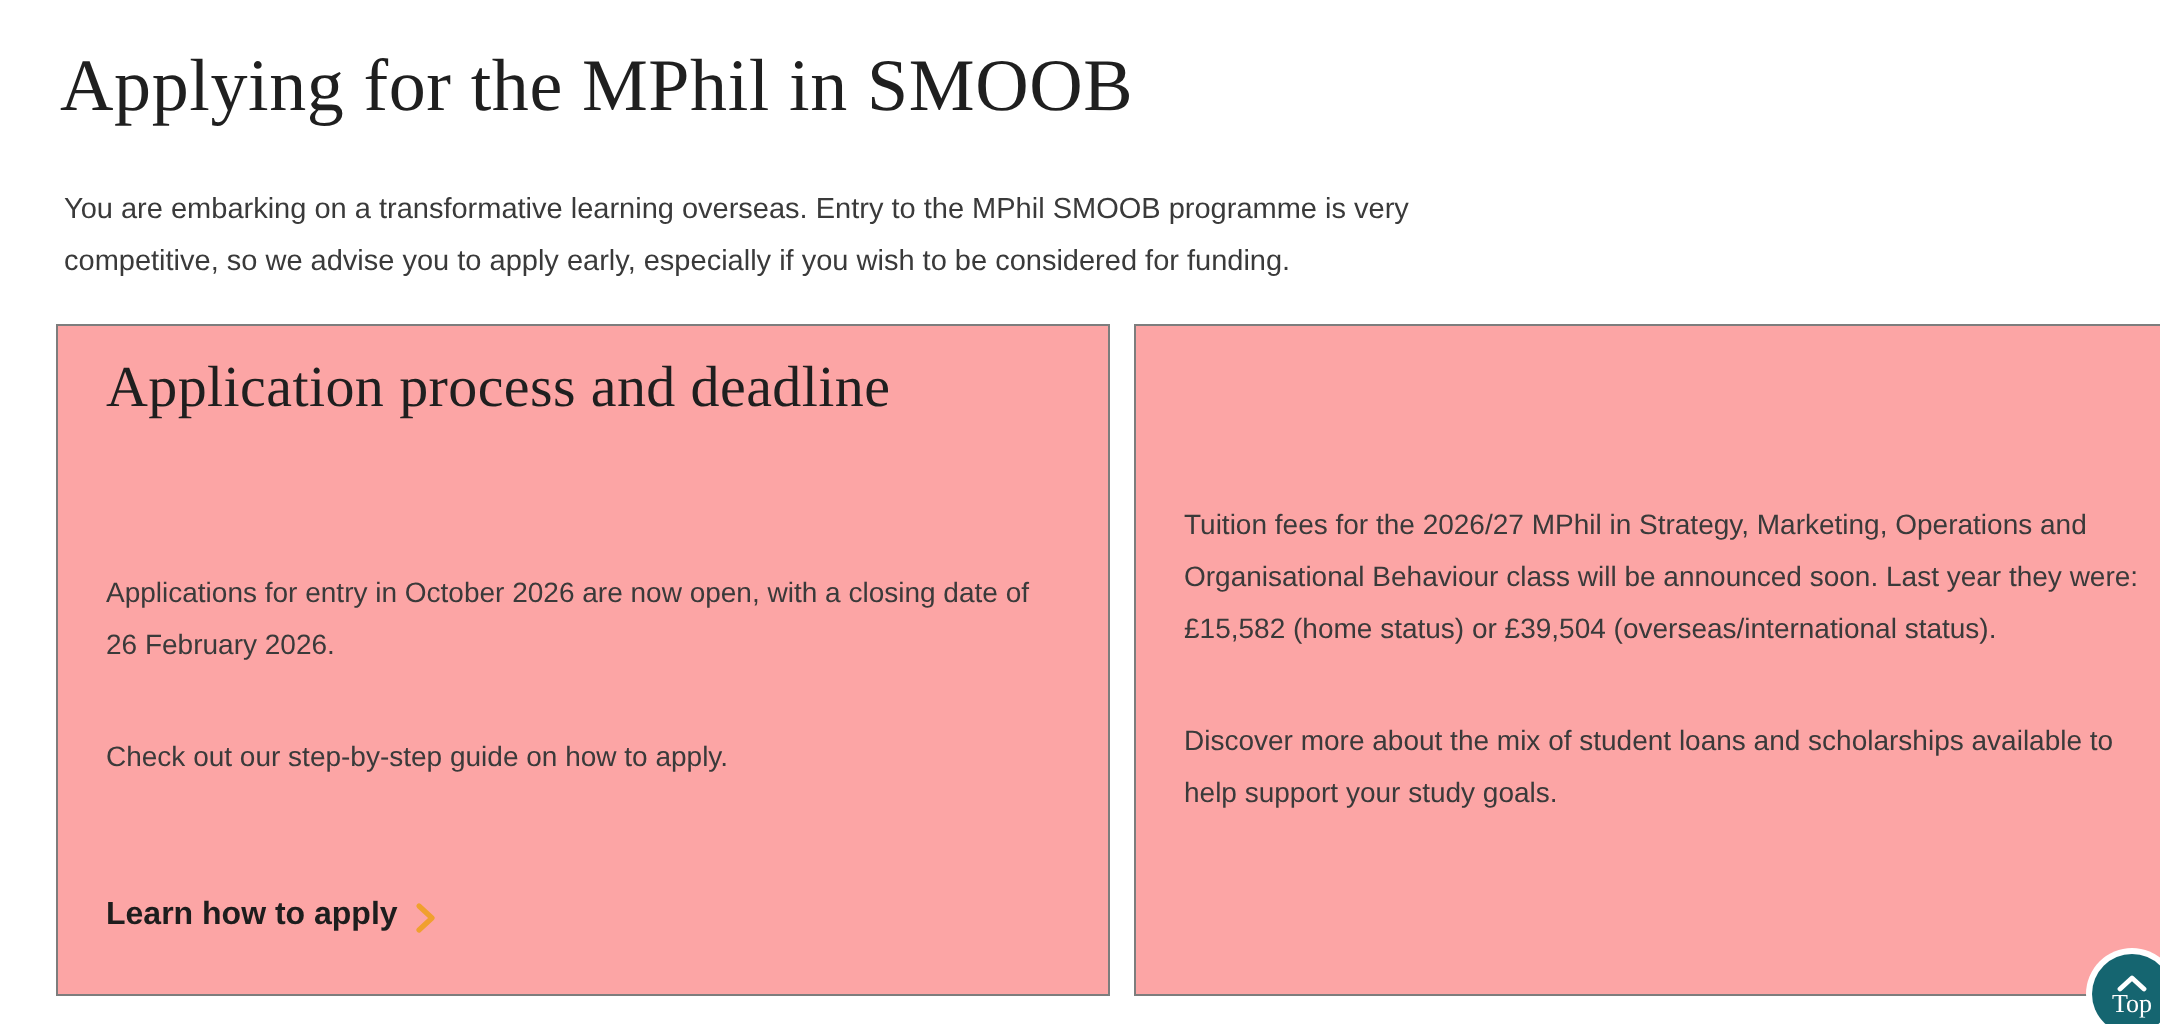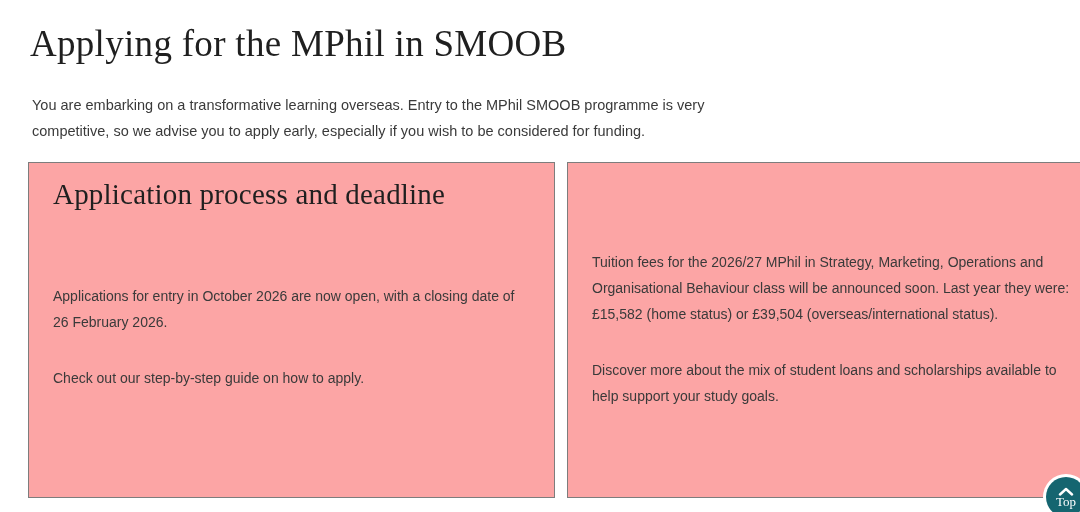--- a/index.html
+++ b/index.html
@@ -125,20 +125,28 @@
   <h1 class="page-title">Applying for the MPhil in SMOOB</h1>
 
   <p class="intro">You are embarking on a transformative learning overseas. Entry to the MPhil SMOOB programme is very competitive, so we advise you to apply early, especially if you wish to be considered for funding.</p>
 
   <div class="cards">
 
     <section class="card card-left">
       <h2>Application process and deadline</h2>
       <p class="first">Applications for entry in October 2026 are now open, with a closing date of 26 February 2026.</p>
       <p class="second">Check out our step-by-step guide on how to apply.</p>
+      <a class="card-link">
+        <span>Learn how to apply</span>
+        <span class="chev">
+          <svg width="11" height="16" viewBox="0 0 11 16">
+              <path d="M2.5 2 L9 8 L2.5 14" stroke="currentColor" stroke-width="2.6" fill="none" stroke-linecap="round" stroke-linejoin="round"></path>
+            </svg>
+        </span>
+      </a>
     </section>
 
     <section class="card card-right">
       <p class="first">Tuition fees for the 2026/27 MPhil in Strategy, Marketing, Operations and Organisational Behaviour class will be announced soon. Last year they were: £15,582 (home status) or £39,504 (overseas/international status).</p>
       <p class="second">Discover more about the mix of student loans and scholarships available to help support your study goals.</p>
     </section>
 
   </div>
 
   <button class="top-btn">

